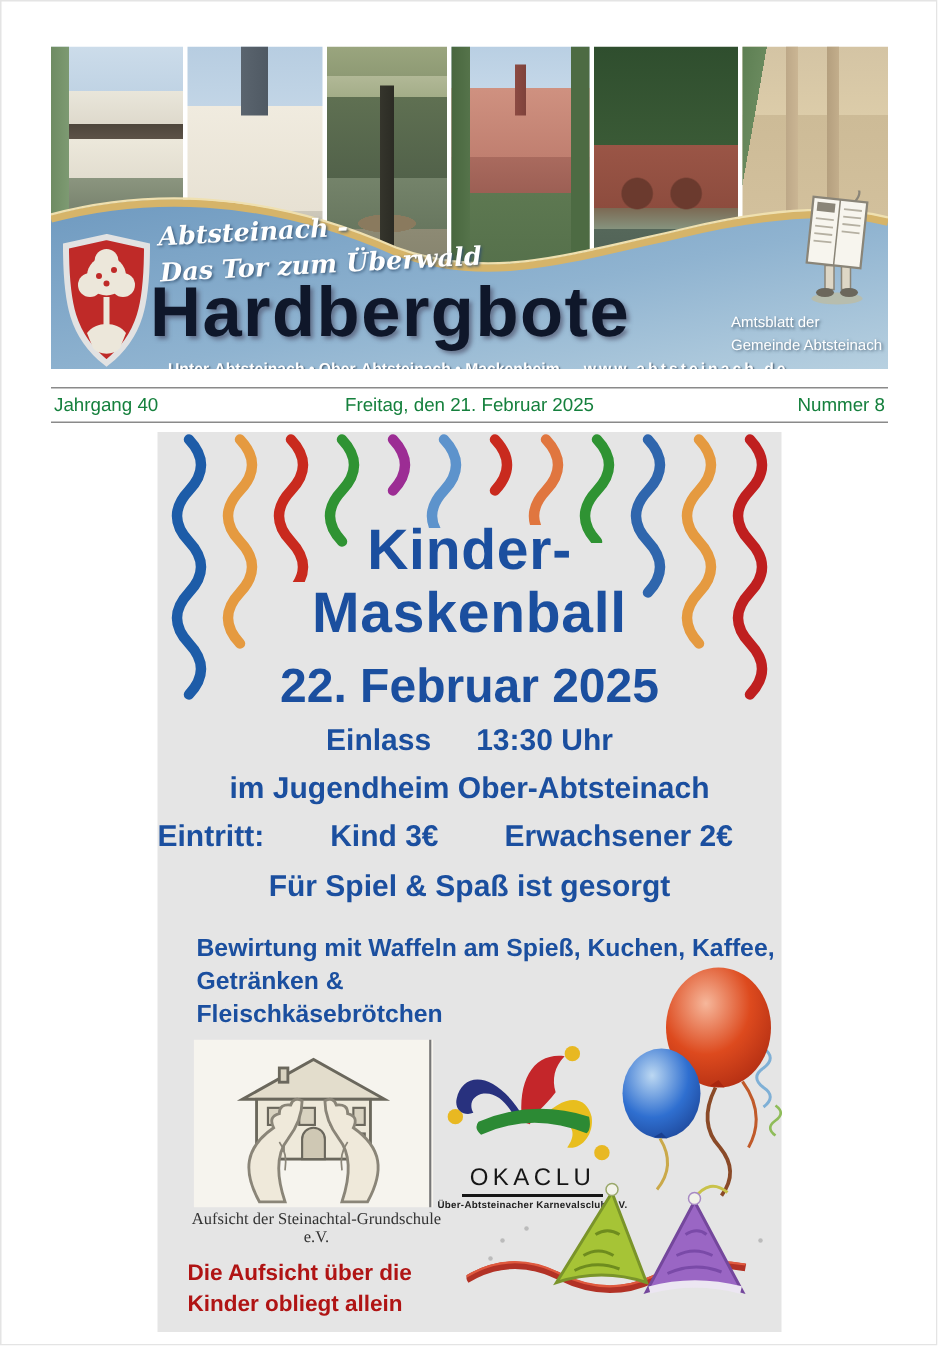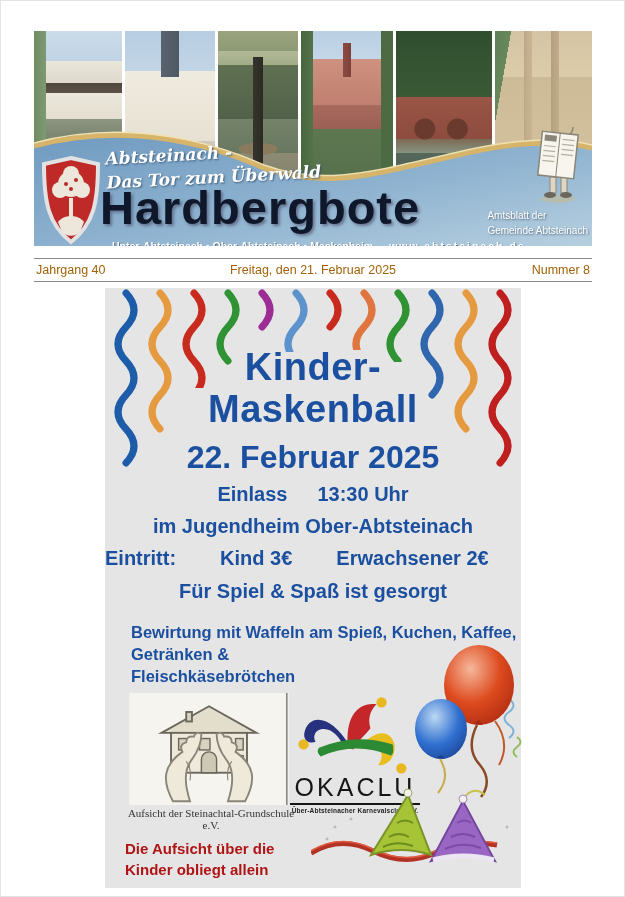--- a/index.html
+++ b/index.html
@@ -45,21 +45,21 @@
   .districts-row{position:absolute;left:78px;top:209px;display:flex;gap:16px;color:#fff;
            font-size:10.5px;font-weight:bold;text-shadow:1px 1px 1px rgba(60,80,100,.8);}
   .website{letter-spacing:2px;}
   .official{position:absolute;right:4px;bottom:8px;text-align:left;color:#fff;font-size:10px;
            line-height:15px;text-shadow:1px 1px 2px rgba(60,80,100,.8);}
   .news-reader{position:absolute;right:12px;top:96px;width:44px;height:78px;}
 
   
   .issue-bar{position:absolute;left:33px;top:257px;width:558px;border-top:1px solid #8a8a8a;
            border-bottom:1px solid #8a8a8a;display:flex;justify-content:space-between;
-           padding:4px 2px;box-sizing:border-box;font-size:12.5px;color:#a16207;}
+           padding:4px 2px;box-sizing:border-box;font-size:12.5px;color:#15803d;}
   .issue-bar .center{position:absolute;left:0;right:0;text-align:center;}
 
   
   .flyer{position:absolute;left:104px;top:287px;width:416px;height:600px;background:#e5e5e5;}
   .streamer-row{position:absolute;left:0;top:0;right:0;height:195px;display:flex;
            justify-content:space-between;padding:0 8px;z-index:0;}
   .flyer-content{position:relative;z-index:1;padding-top:58px;text-align:center;
            color:var(--accent-blue,#1b4f9f);}
   .flyer-title{font-size:38px;font-weight:bold;line-height:42px;letter-spacing:.5px;}
   .flyer-date{font-size:32px;font-weight:bold;line-height:38px;margin-top:8px;}
@@ -74,21 +74,21 @@
   .bottom-row{position:relative;height:176px;margin-top:6px;}
 
   .school-block{position:absolute;left:20px;top:0;width:172px;}
   .school-art{width:168px;height:112px;display:block;}
   .school-caption{font-family:"Liberation Serif",serif;font-size:11px;color:#333;
            text-align:center;margin-top:2px;}
   .supervision{margin-top:7px;text-align:left;color:var(--warning-red,#b01414);
            font-size:15px;font-weight:bold;line-height:21px;}
 
   .jester-block{position:absolute;left:180px;top:0;width:140px;text-align:center;}
-  .club-name{display:inline-block;font-size:25px;letter-spacing:3px;color:#161616;
+  .club-name{display:inline-block;font-size:16px;letter-spacing:3px;color:#161616;
            border-bottom:2px solid #161616;padding:0 5px 1px;margin-top:-4px;font-weight:500;}
   .club-caption{font-size:6.5px;color:#222;margin-top:2px;letter-spacing:.2px;font-weight:bold;}
 
   .balloons{position:absolute;right:-6px;top:-52px;width:122px;height:162px;}
   .hats{position:absolute;right:-2px;bottom:2px;width:212px;height:100px;}
 </style>
 </head>
 <body>
 
 <div class="page">

